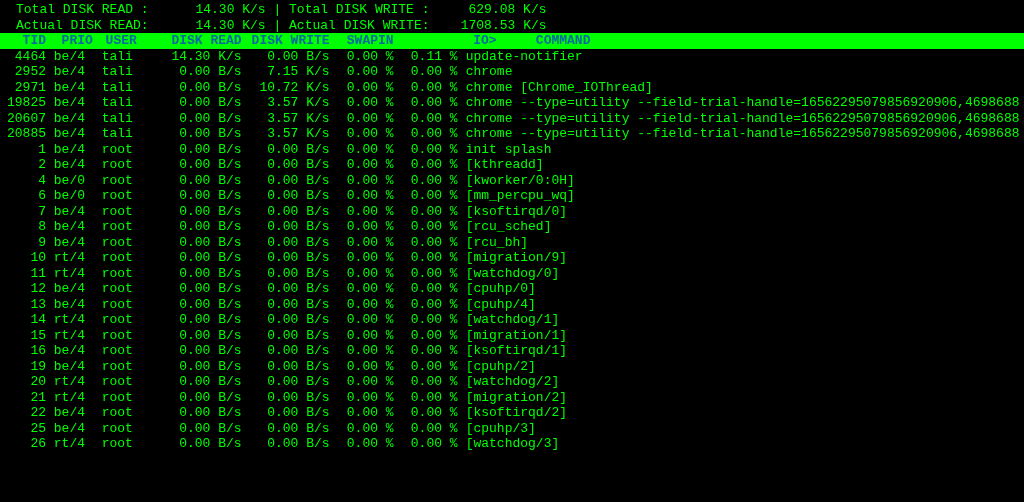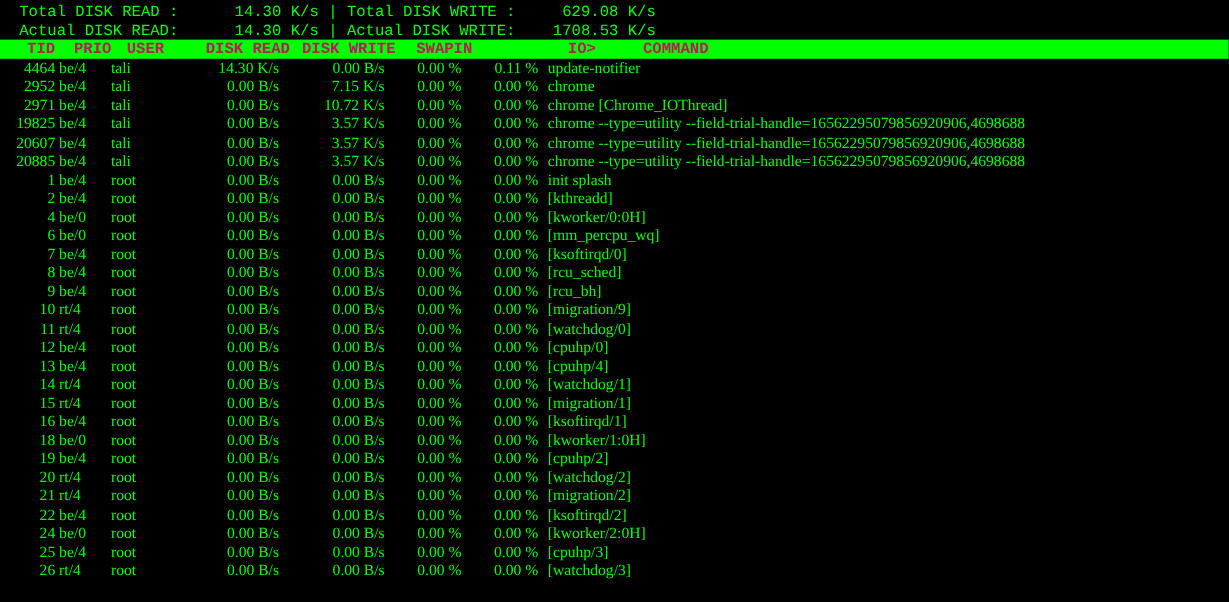--- a/index.html
+++ b/index.html
@@ -9,32 +9,31 @@
       font-size: 13px;
       line-height: 15.5px;
       width: 1024px;
       height: 502px;
       overflow: hidden;
       color: #00ff00;
     }
     .summary { padding: 2px 2px 0 2px; white-space: pre; margin-left: 14px; }
     .header-row {
       background: #00ff00;
-      color: #be185d;
+      color: #0369a1;
       white-space: pre;
       padding: 0 2px;
       font-weight: bold;
     }
     .sort-col {
       display: inline-block;
     }
     .process-row {
       white-space: pre;
       padding: 0 2px;
-      font-family: Liberation Serif, serif;
     }
     .tid   { display: inline-block; width: 44px; text-align: right; }
     .prio  { display: inline-block; width: 40px; text-align: left; }
     .user  { display: inline-block; width: 52px; text-align: left; }
     .dread { display: inline-block; width: 88px; text-align: right; }
     .dwrite{ display: inline-block; width: 88px; text-align: right; }
     .swapin{ display: inline-block; width: 64px; text-align: right; }
     .io    { display: inline-block; width: 64px; text-align: right; }
     .cmd   { display: inline-block; padding-left: 8px; }
     .hdr-tid { display: inline-block; width: 44px; text-align: right;}
@@ -68,21 +67,19 @@
     <div class="process-row"><span class="tid">7</span> <span class="prio">be/4</span> <span class="user">root</span><span class="dread">0.00 B/s</span><span class="dwrite">0.00 B/s</span><span class="swapin">0.00 %</span><span class="io">0.00 %</span><span class="cmd">[ksoftirqd/0]</span></div>
     <div class="process-row"><span class="tid">8</span> <span class="prio">be/4</span> <span class="user">root</span><span class="dread">0.00 B/s</span><span class="dwrite">0.00 B/s</span><span class="swapin">0.00 %</span><span class="io">0.00 %</span><span class="cmd">[rcu_sched]</span></div>
     <div class="process-row"><span class="tid">9</span> <span class="prio">be/4</span> <span class="user">root</span><span class="dread">0.00 B/s</span><span class="dwrite">0.00 B/s</span><span class="swapin">0.00 %</span><span class="io">0.00 %</span><span class="cmd">[rcu_bh]</span></div>
     <div class="process-row"><span class="tid">10</span> <span class="prio">rt/4</span> <span class="user">root</span><span class="dread">0.00 B/s</span><span class="dwrite">0.00 B/s</span><span class="swapin">0.00 %</span><span class="io">0.00 %</span><span class="cmd">[migration/9]</span></div>
     <div class="process-row"><span class="tid">11</span> <span class="prio">rt/4</span> <span class="user">root</span><span class="dread">0.00 B/s</span><span class="dwrite">0.00 B/s</span><span class="swapin">0.00 %</span><span class="io">0.00 %</span><span class="cmd">[watchdog/0]</span></div>
     <div class="process-row"><span class="tid">12</span> <span class="prio">be/4</span> <span class="user">root</span><span class="dread">0.00 B/s</span><span class="dwrite">0.00 B/s</span><span class="swapin">0.00 %</span><span class="io">0.00 %</span><span class="cmd">[cpuhp/0]</span></div>
     <div class="process-row"><span class="tid">13</span> <span class="prio">be/4</span> <span class="user">root</span><span class="dread">0.00 B/s</span><span class="dwrite">0.00 B/s</span><span class="swapin">0.00 %</span><span class="io">0.00 %</span><span class="cmd">[cpuhp/4]</span></div>
     <div class="process-row"><span class="tid">14</span> <span class="prio">rt/4</span> <span class="user">root</span><span class="dread">0.00 B/s</span><span class="dwrite">0.00 B/s</span><span class="swapin">0.00 %</span><span class="io">0.00 %</span><span class="cmd">[watchdog/1]</span></div>
     <div class="process-row"><span class="tid">15</span> <span class="prio">rt/4</span> <span class="user">root</span><span class="dread">0.00 B/s</span><span class="dwrite">0.00 B/s</span><span class="swapin">0.00 %</span><span class="io">0.00 %</span><span class="cmd">[migration/1]</span></div>
     <div class="process-row"><span class="tid">16</span> <span class="prio">be/4</span> <span class="user">root</span><span class="dread">0.00 B/s</span><span class="dwrite">0.00 B/s</span><span class="swapin">0.00 %</span><span class="io">0.00 %</span><span class="cmd">[ksoftirqd/1]</span></div>
-    <div class="process-row"><span class="tid">18</span> <span class="prio">be/0</span> <span class="user">root</span><span class="dread">0.00 B/s</span><span class="dwrite">0.00 B/s</span><span class="swapin">0.00 %</span><span class="io">0.00 %</span><span class="cmd">[kworker/1:0H]</span></div>
     <div class="process-row"><span class="tid">19</span> <span class="prio">be/4</span> <span class="user">root</span><span class="dread">0.00 B/s</span><span class="dwrite">0.00 B/s</span><span class="swapin">0.00 %</span><span class="io">0.00 %</span><span class="cmd">[cpuhp/2]</span></div>
     <div class="process-row"><span class="tid">20</span> <span class="prio">rt/4</span> <span class="user">root</span><span class="dread">0.00 B/s</span><span class="dwrite">0.00 B/s</span><span class="swapin">0.00 %</span><span class="io">0.00 %</span><span class="cmd">[watchdog/2]</span></div>
     <div class="process-row"><span class="tid">21</span> <span class="prio">rt/4</span> <span class="user">root</span><span class="dread">0.00 B/s</span><span class="dwrite">0.00 B/s</span><span class="swapin">0.00 %</span><span class="io">0.00 %</span><span class="cmd">[migration/2]</span></div>
     <div class="process-row"><span class="tid">22</span> <span class="prio">be/4</span> <span class="user">root</span><span class="dread">0.00 B/s</span><span class="dwrite">0.00 B/s</span><span class="swapin">0.00 %</span><span class="io">0.00 %</span><span class="cmd">[ksoftirqd/2]</span></div>
-    <div class="process-row"><span class="tid">24</span> <span class="prio">be/0</span> <span class="user">root</span><span class="dread">0.00 B/s</span><span class="dwrite">0.00 B/s</span><span class="swapin">0.00 %</span><span class="io">0.00 %</span><span class="cmd">[kworker/2:0H]</span></div>
     <div class="process-row"><span class="tid">25</span> <span class="prio">be/4</span> <span class="user">root</span><span class="dread">0.00 B/s</span><span class="dwrite">0.00 B/s</span><span class="swapin">0.00 %</span><span class="io">0.00 %</span><span class="cmd">[cpuhp/3]</span></div>
     <div class="process-row"><span class="tid">26</span> <span class="prio">rt/4</span> <span class="user">root</span><span class="dread">0.00 B/s</span><span class="dwrite">0.00 B/s</span><span class="swapin">0.00 %</span><span class="io">0.00 %</span><span class="cmd">[watchdog/3]</span></div>
   </div>
 
 </body></html>

